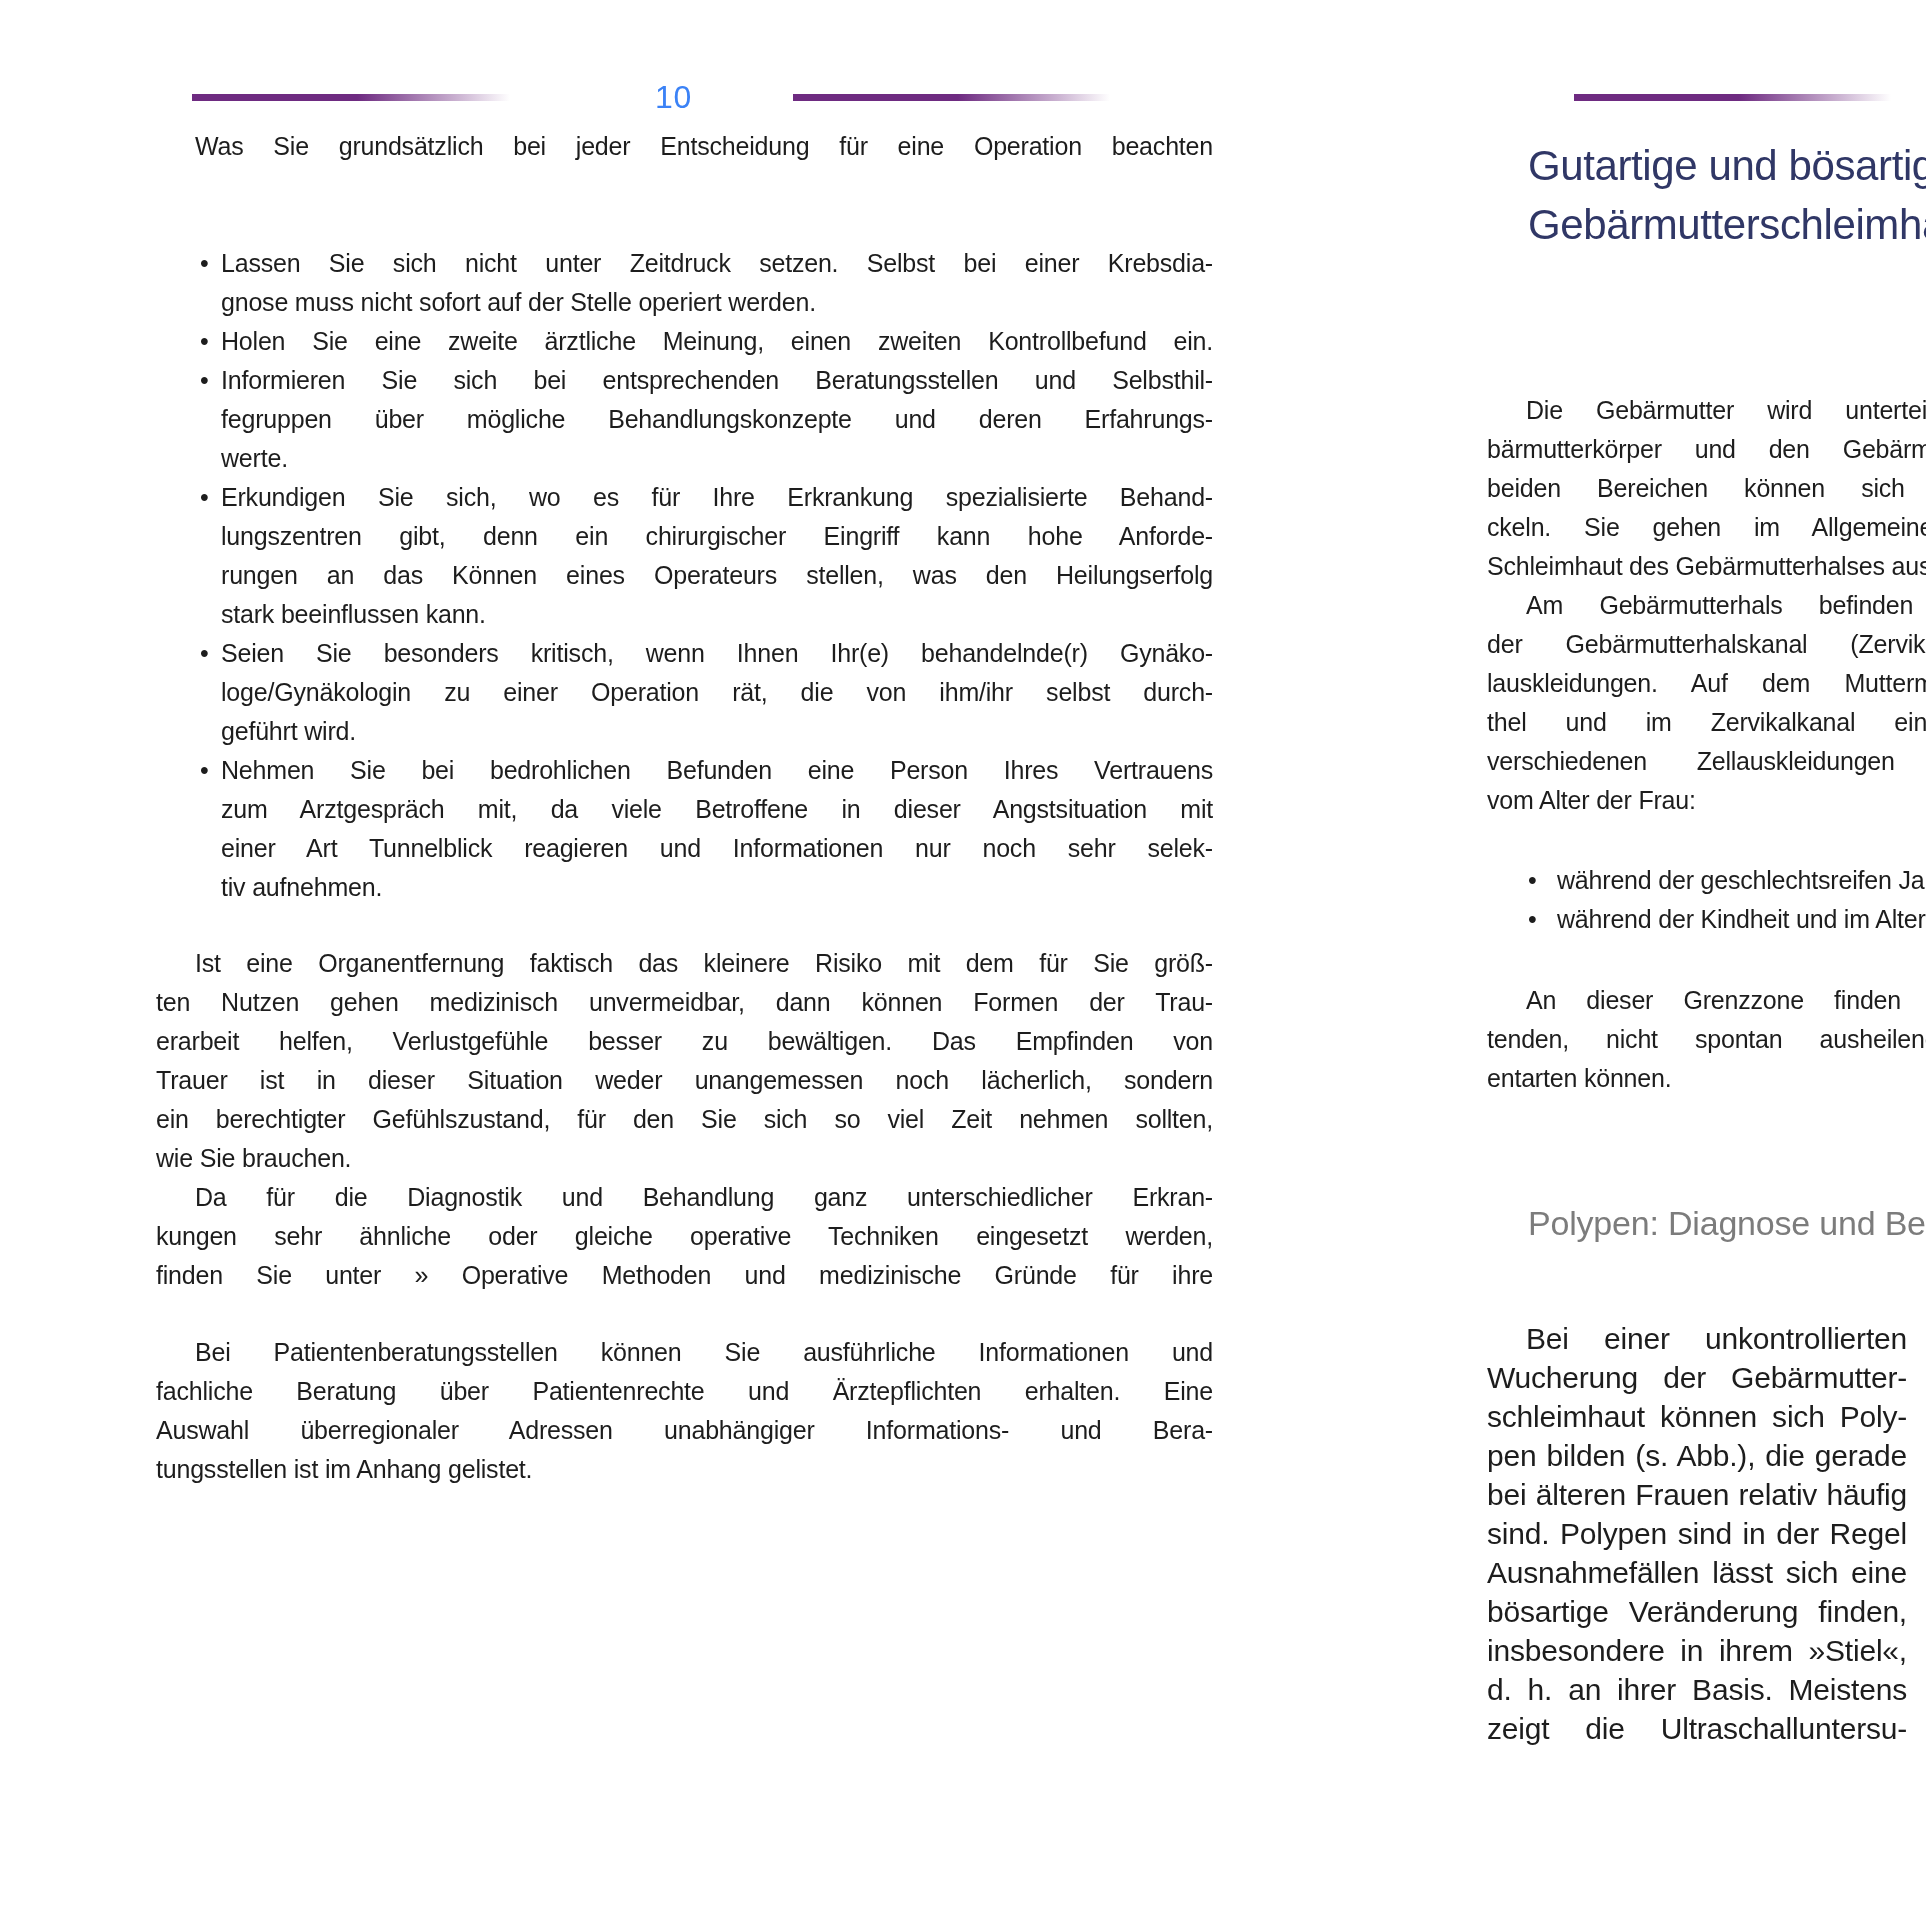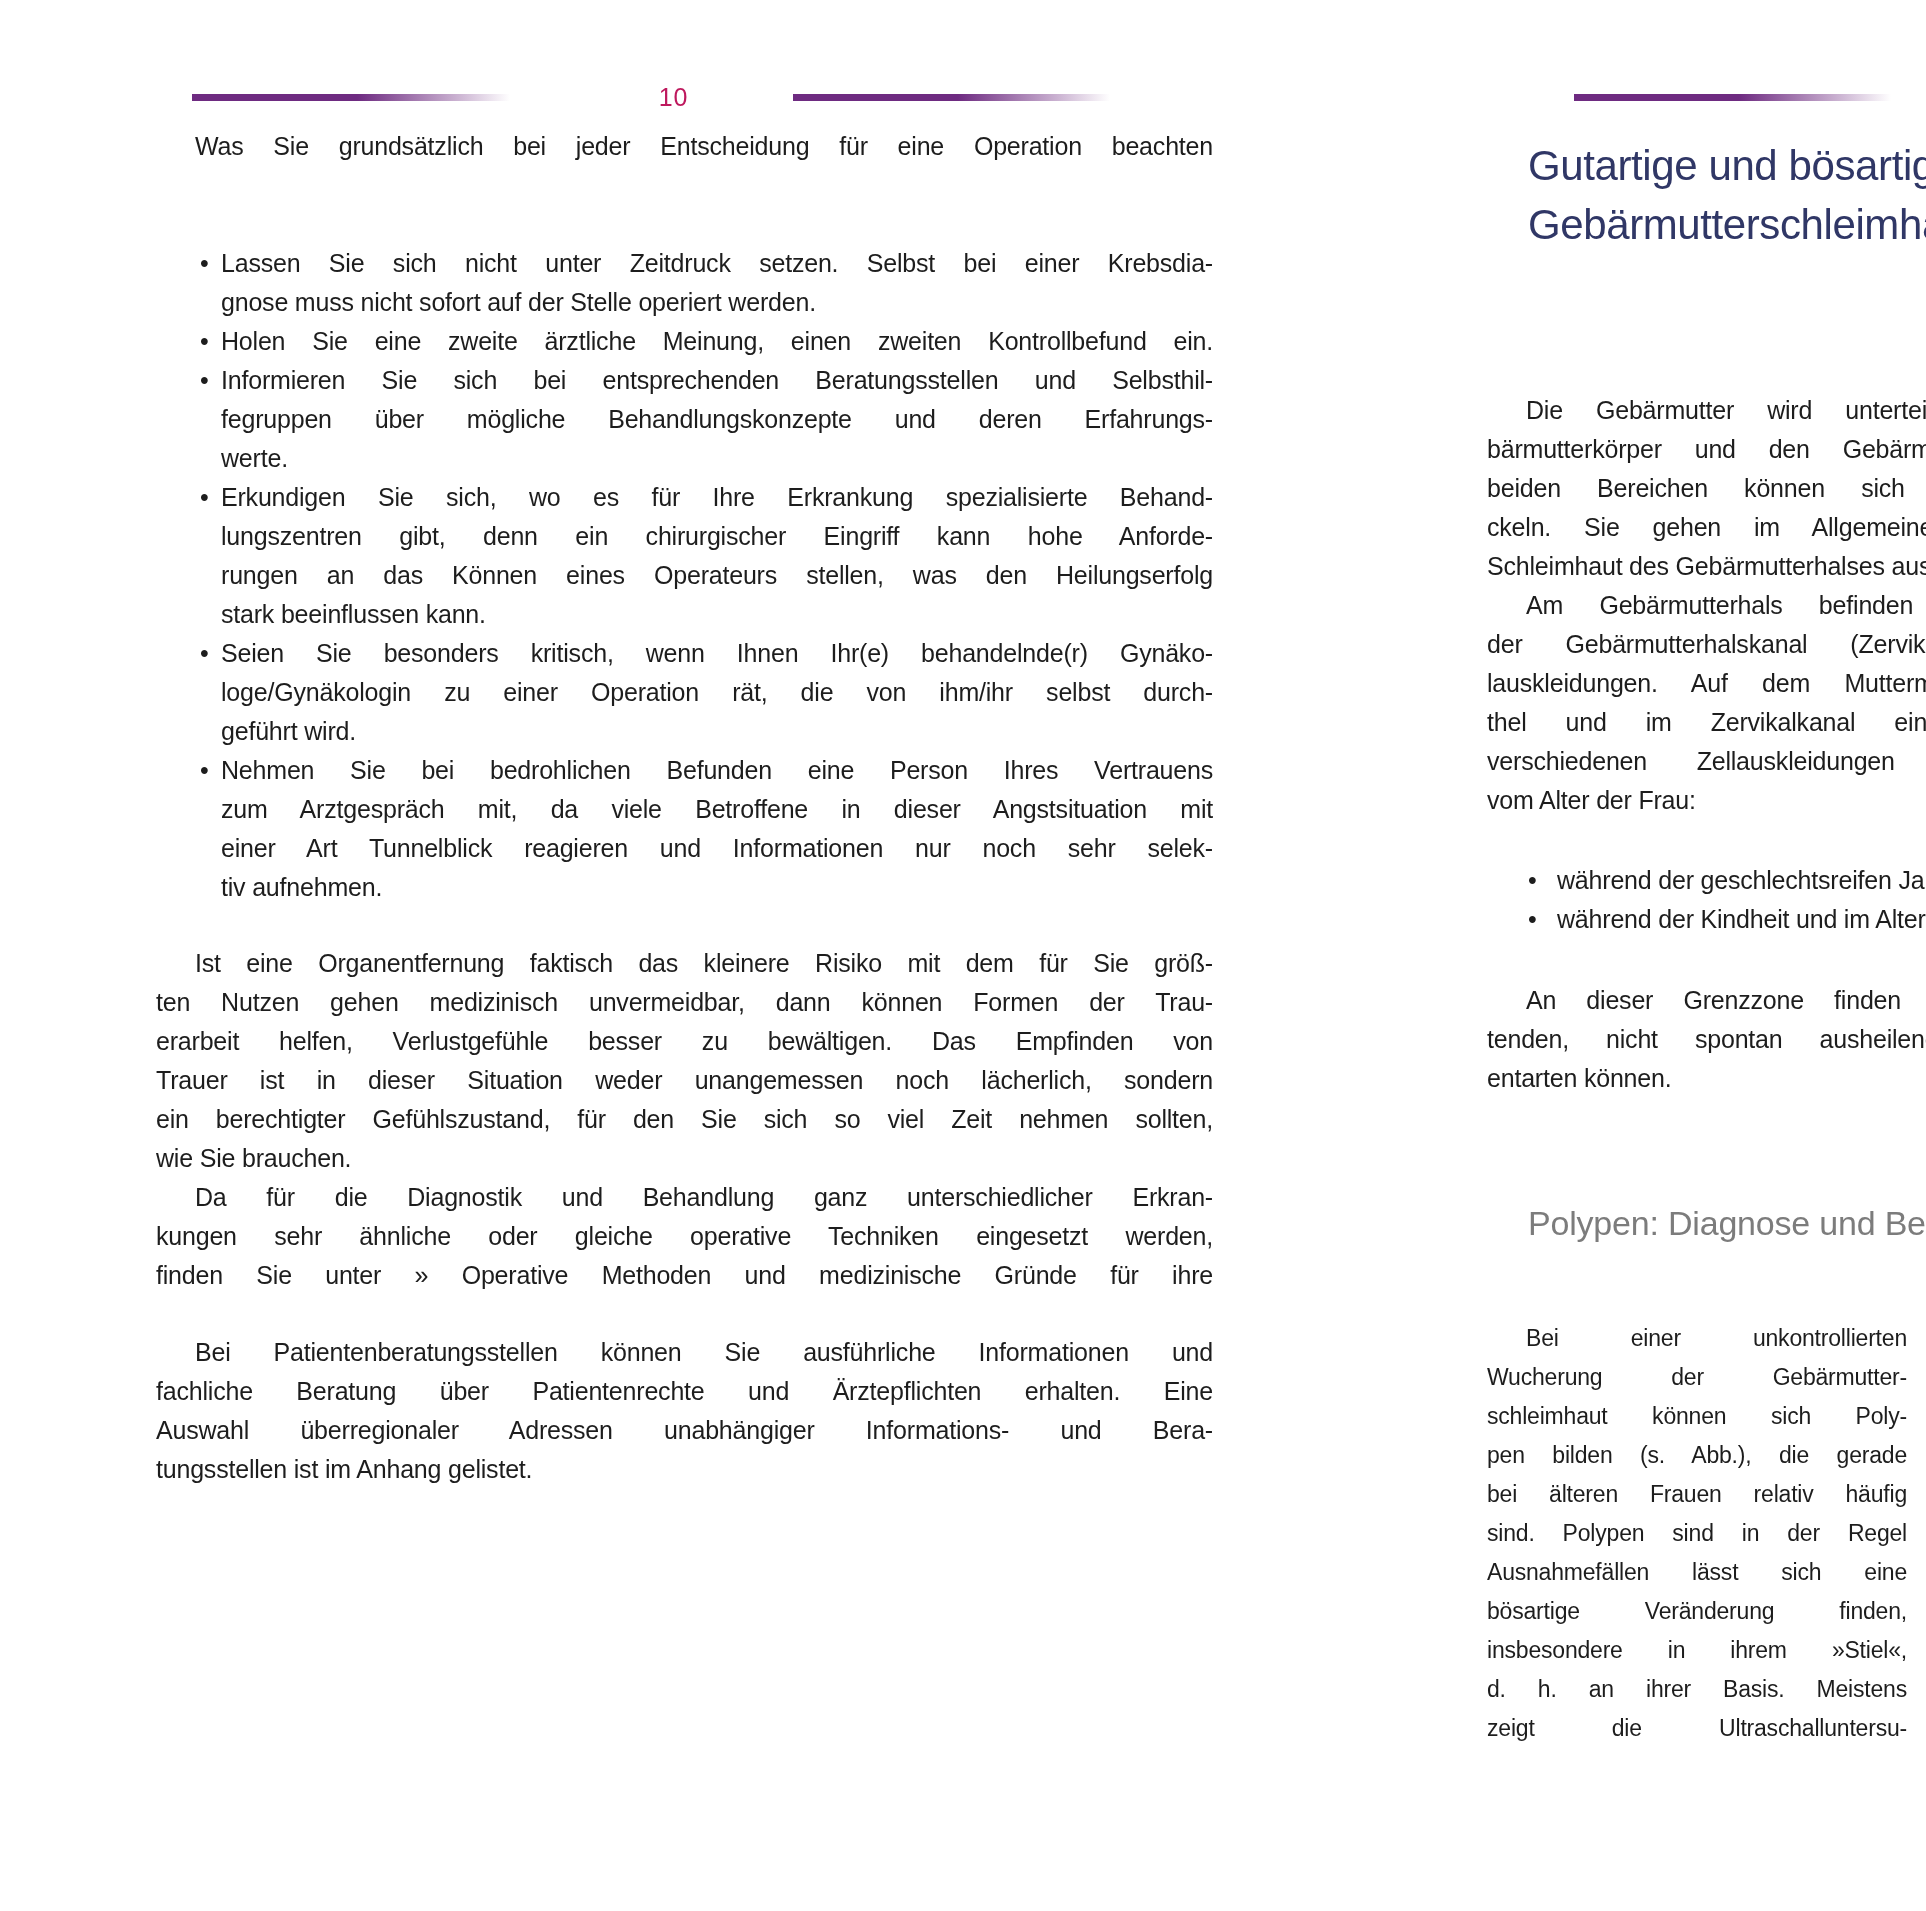--- a/index.html
+++ b/index.html
@@ -6,21 +6,21 @@
   body{
     width:2693px;height:1911px;position:relative;background:#ffffff;
     font-family:"Liberation Sans",sans-serif;color:#1d1d1d;overflow:hidden;
   }
   .abs{position:absolute;}
 
   
   .rule{position:absolute;top:94px;height:6.5px;
     background:linear-gradient(90deg,#6e2b81 0%,#6e2b81 52%,rgba(110,43,129,.35) 84%,rgba(110,43,129,0) 100%);}
   .pagenum{position:absolute;top:76px;width:1347px;text-align:center;
-    font-size:25px;line-height:42px;color:#be185d;letter-spacing:0.8px;}
+    font-size:32px;line-height:42px;color:#3b82f6;letter-spacing:0.8px;}
 
   
   .line{
     font-size:25px;line-height:39px;height:39px;letter-spacing:-0.2px;
     text-align:justify;text-align-last:left;overflow:hidden;
   }
   .line.j{text-align-last:justify;}
   .line.ind{text-indent:39px;}
 
   
@@ -31,21 +31,21 @@
   ul.blist.blist-r li .bullet{left:41px;}
 
   
   .heading .line{
     font-size:42px;line-height:59px;height:59px;color:#303766;
     letter-spacing:-0.4px;text-align:left;text-align-last:left;font-weight:400;
   }
   .subheading{font-size:34px;line-height:46px;color:#7c7c7c;letter-spacing:-0.2px;}
 
   
-  .col .line{font-size:23px;line-height:39px;height:39px;letter-spacing:-0.2px;}
+  .col .line{font-size:30px;line-height:39px;height:39px;letter-spacing:-0.2px;}
 </style>
 </head>
 <body>
 
 <section class="abs" style="left:0;top:0;width:1347px;height:1911px;">
   <div class="rule" style="left:192px;width:318px;"></div>
   <div class="pagenum" style="left:0;">10</div>
   <div class="rule" style="left:793px;width:317px;"></div>
 
   <div class="abs" style="left:156px;top:127px;width:1057px;">

